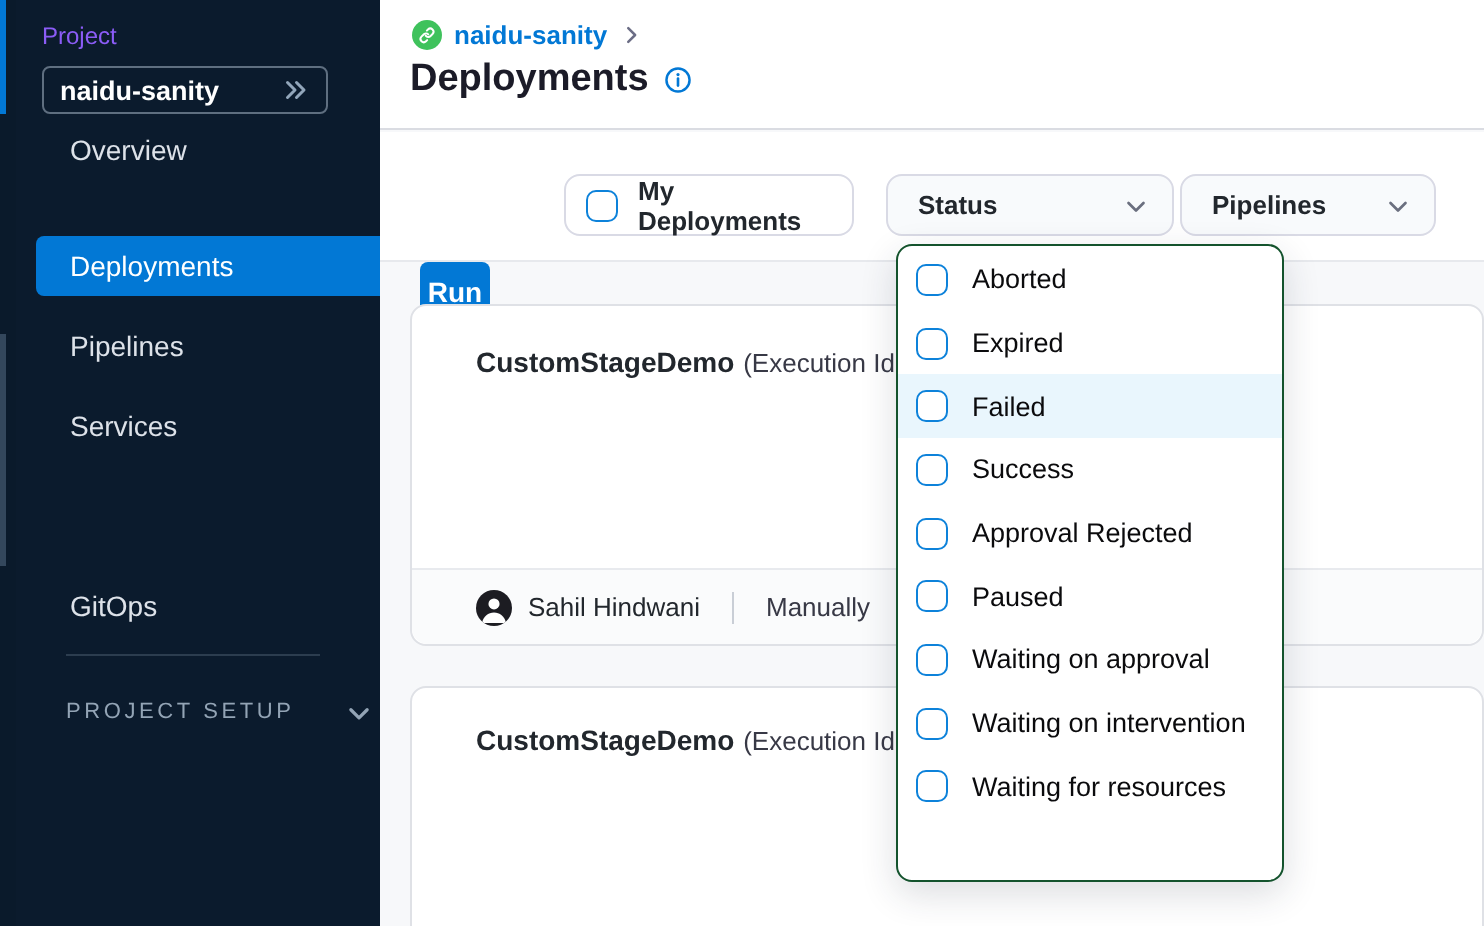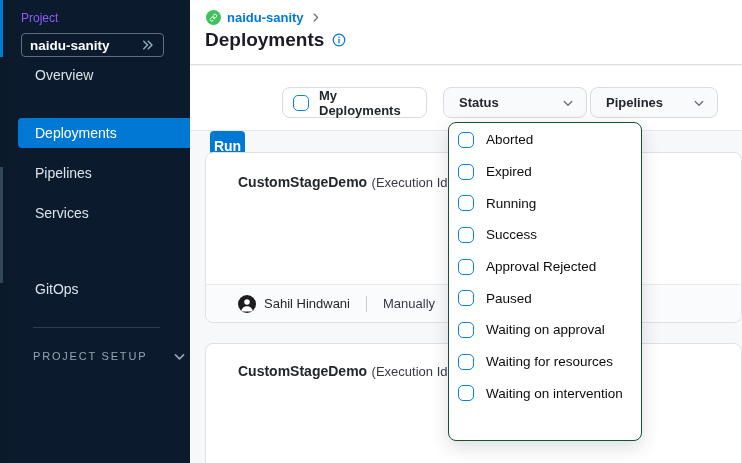--- a/index.html
+++ b/index.html
@@ -102,21 +102,21 @@
       </div>
     <div class="nav-item active" style="top:118px">
         <span>Deployments</span>
       </div>
     <div class="nav-item" style="top:158px">
         <span>Pipelines</span>
       </div>
     <div class="nav-item" style="top:198px">
         <span>Services</span>
       </div>
-    <div class="nav-item" style="top:274px">
+    <div class="nav-item" style="top:288px">
         <span>GitOps</span>
       </div>
 
     <div class="side-divider"></div>
 
     <div class="project-setup">
       <span>PROJECT SETUP</span>
       <span class="icon">
         <svg width="13" height="13" viewBox="0 0 16 16" fill="none">
           <path d="M3 6l5 5 5-5" stroke="#93a4b5" stroke-width="2" stroke-linecap="round" stroke-linejoin="round"></path>
@@ -219,44 +219,44 @@
 
     <div class="menu">
       <div class="menu-item">
           <span class="checkbox"></span>
           <span class="mi-label">Aborted</span>
         </div>
       <div class="menu-item">
           <span class="checkbox"></span>
           <span class="mi-label">Expired</span>
         </div>
-      <div class="menu-item">
-          <span class="checkbox"></span>
-          <span class="mi-label">Running</span>
+      <div class="menu-item hl">
+          <span class="checkbox"></span>
+          <span class="mi-label">Failed</span>
         </div>
       <div class="menu-item">
           <span class="checkbox"></span>
           <span class="mi-label">Success</span>
         </div>
       <div class="menu-item">
           <span class="checkbox"></span>
           <span class="mi-label">Approval Rejected</span>
         </div>
       <div class="menu-item">
           <span class="checkbox"></span>
           <span class="mi-label">Paused</span>
         </div>
       <div class="menu-item">
           <span class="checkbox"></span>
           <span class="mi-label">Waiting on approval</span>
         </div>
       <div class="menu-item">
           <span class="checkbox"></span>
+          <span class="mi-label">Waiting on intervention</span>
+        </div>
+      <div class="menu-item">
+          <span class="checkbox"></span>
           <span class="mi-label">Waiting for resources</span>
-        </div>
-      <div class="menu-item">
-          <span class="checkbox"></span>
-          <span class="mi-label">Waiting on intervention</span>
         </div>
     </div>
 
   </main>
 </div>
 
 </body></html>

